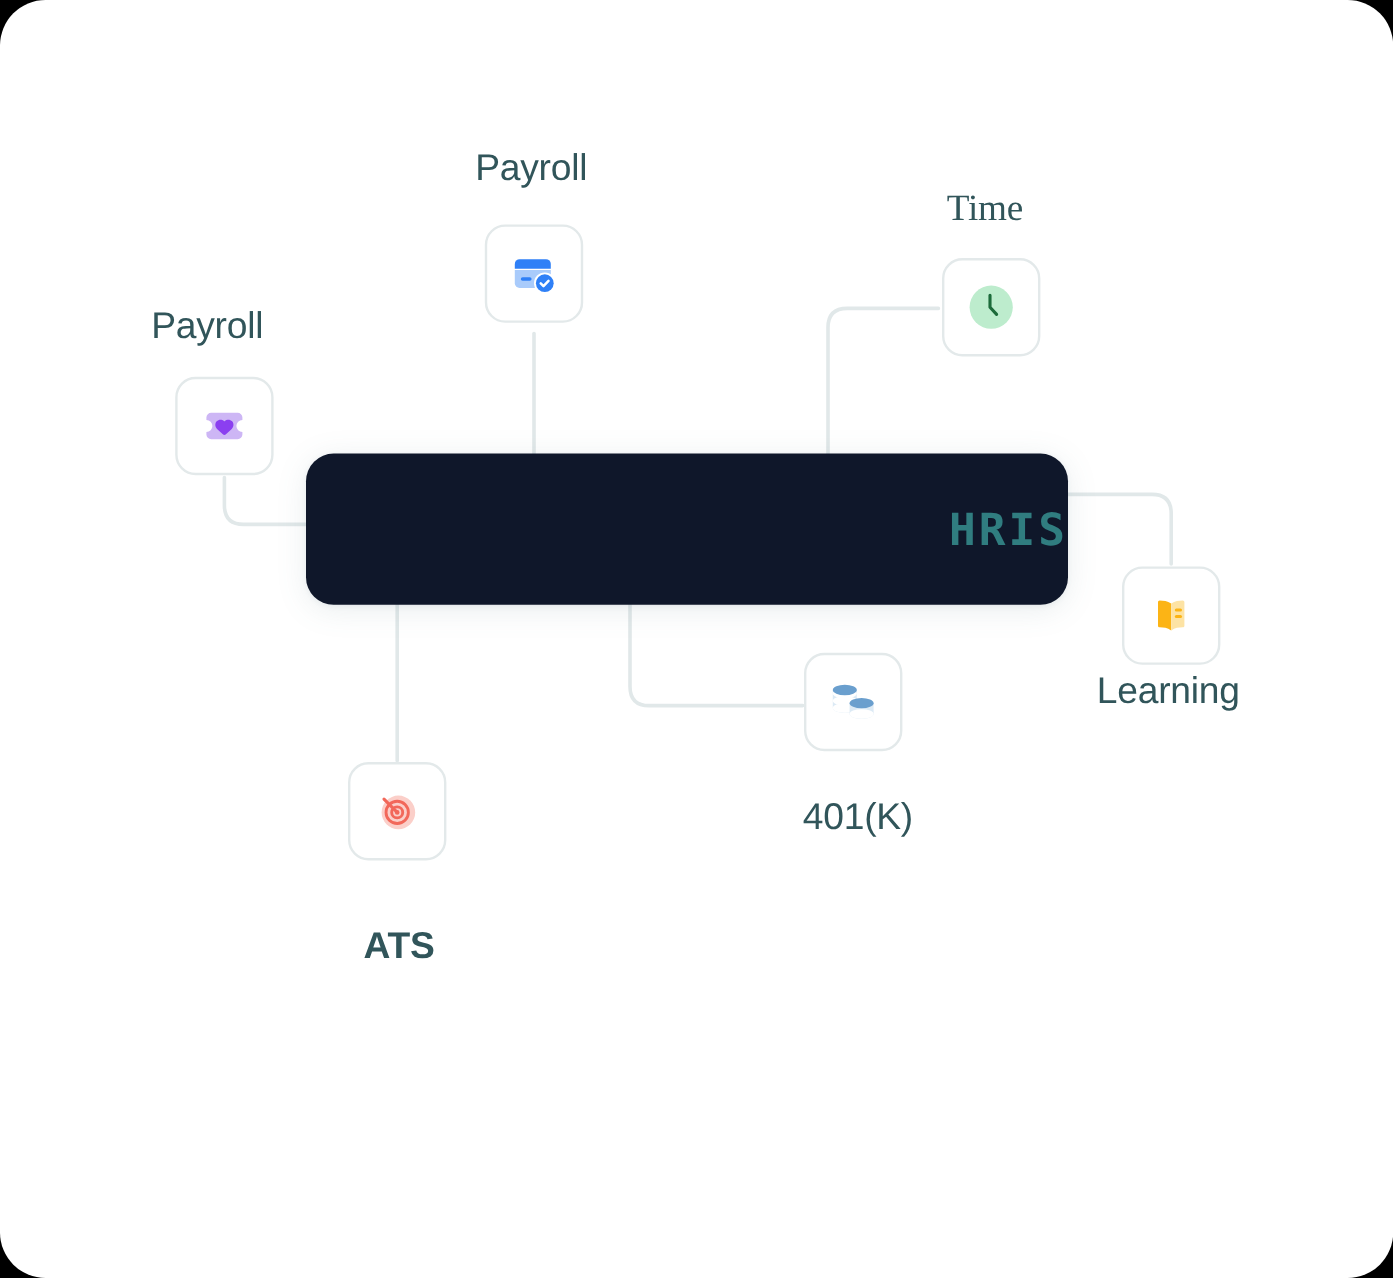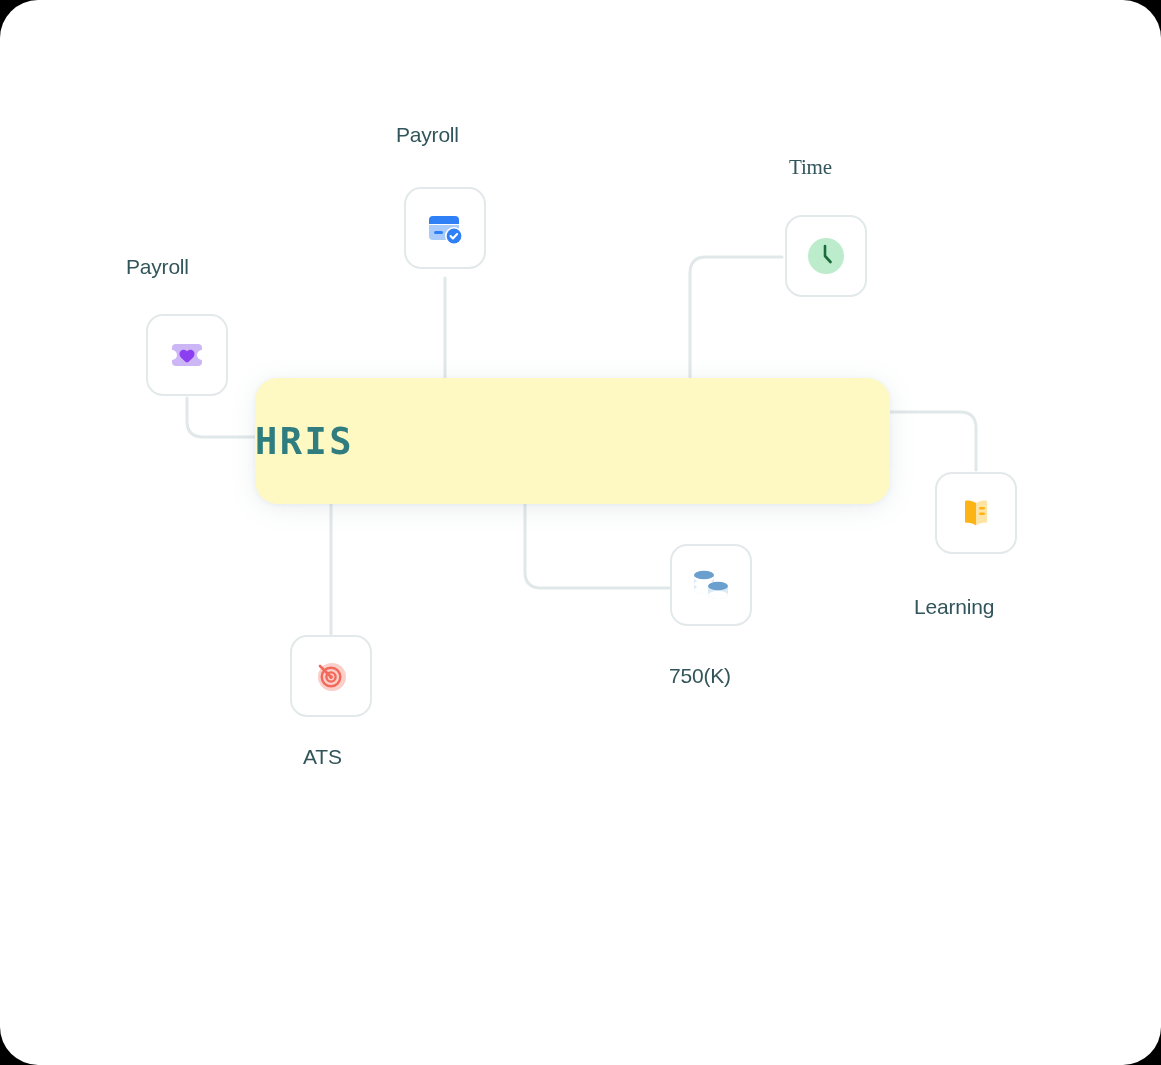--- a/index.html
+++ b/index.html
@@ -36,41 +36,41 @@
     border: 2px solid #e3e9ea;
     border-radius: 17px;
     box-sizing: border-box;
     display: flex;
     align-items: center;
     justify-content: center;
   }
   .label {
     position: absolute;
     color: #31555a;
-    font-size: 21px;
+    font-size: 31px;
     font-weight: 400;
     letter-spacing: -0.2px;
     white-space: nowrap;
     line-height: 1;
     text-align: right;
   }
   
   #hris-card {
     position: absolute;
     left: 255px;
     top: 378px;
     width: 635px;
     height: 126px;
-    background: #fef9c3;
+    background: #0f172a;
     border-radius: 23px;
     box-shadow: 0 4px 26px rgba(90,120,130,0.13),
                 0 1px 4px rgba(90,120,130,0.07);
     display: flex;
     align-items: center;
-    justify-content: flex-start;
+    justify-content: flex-end;
     box-sizing: border-box;
   }
   #hris-card .hris-text {
     color: #307d80;
     font-size: 37px;
     font-weight: 700;
     letter-spacing: 2.5px;
     font-family: "DejaVu Sans Mono", monospace;
   }
   .icon-svg { display: block; }
@@ -141,53 +141,53 @@
     <div class="tile" style="left:935px; top:472px;">
       <span>
         <svg class="icon-svg" width="42" height="42" viewBox="0 0 42 42">
           <path d="M21 11 c-3.2-2.1-6.4-2.6-9.6-2.6 -0.8 0-1.4 0.6-1.4 1.4 v19.6 c0 0.8 0.6 1.4 1.4 1.4 3.2 0 6.4 0.5 9.6 2.6 z" fill="#fcb415"></path>
           <path d="M21 11 c3.2-2.1 6.4-2.6 9.6-2.6 0.8 0 1.4 0.6 1.4 1.4 v19.6 c0 0.8-0.6 1.4-1.4 1.4 -3.2 0-6.4 0.5-9.6 2.6 z" fill="#fde3a4"></path>
           <rect x="24" y="15" width="6" height="2.6" rx="1.3" fill="#fcb415"></rect>
           <rect x="24" y="20.5" width="6" height="2.6" rx="1.3" fill="#fcb415"></rect>
         </svg>
       </span>
     </div>
-    <div class="label" style="left:914px; top:596px;">Learning</div>
+    <div class="label" style="left:914px; top:560px;">Learning</div>
   </div>
 
   <div class="node">
     <div class="tile" style="left:670px; top:544px;">
       <span>
         <svg class="icon-svg" width="46" height="46" viewBox="0 0 46 46">
           <path d="M6 13 v15 c0 2.2 4.5 4 10 4 s10-1.8 10-4 v-15 z" fill="#dceaf5"></path>
           <ellipse cx="16" cy="28" rx="10" ry="4" fill="#ffffff"></ellipse>
           <ellipse cx="16" cy="22" rx="10" ry="4" fill="#ffffff"></ellipse>
           <ellipse cx="16" cy="16" rx="10" ry="4" fill="#ffffff"></ellipse>
           <ellipse cx="16" cy="13" rx="10" ry="4.3" fill="#6a9fce"></ellipse>
           <path d="M20 24 v9 c0 2.2 4.5 4 10 4 s10-1.8 10-4 v-9 z" fill="#dceaf5"></path>
           <ellipse cx="30" cy="33" rx="10" ry="4" fill="#ffffff"></ellipse>
           <ellipse cx="30" cy="24" rx="10" ry="4.3" fill="#6a9fce"></ellipse>
         </svg>
       </span>
     </div>
-    <div class="label" style="left:669px; top:665px;">750(K)</div>
+    <div class="label" style="left:669px; top:665px;">401(K)</div>
   </div>
 
   <div class="node">
     <div class="tile" style="left:290px; top:635px;">
       <span>
         <svg class="icon-svg" width="44" height="44" viewBox="0 0 44 44">
           <circle cx="23" cy="23" r="14" fill="#fbcfc9"></circle>
           <circle cx="22" cy="23" r="9.3" fill="none" stroke="#f2685a" stroke-width="2.4"></circle>
           <circle cx="22" cy="23" r="4.6" fill="none" stroke="#f2685a" stroke-width="2.4"></circle>
           <circle cx="22" cy="23" r="1.9" fill="#f2685a"></circle>
           <path d="M22 23 L11 12" stroke="#f2685a" stroke-width="2.6" stroke-linecap="round"></path>
         </svg>
       </span>
     </div>
-    <div class="label" style="left:303px; top:746px;">ATS</div>
+    <div class="label" style="left:303px; top:772px;font-weight:bold;">ATS</div>
   </div>
 
   <div id="hris-card">
     <span class="hris-text">HRIS</span>
   </div>
 
 </div>
 
 </body></html>

